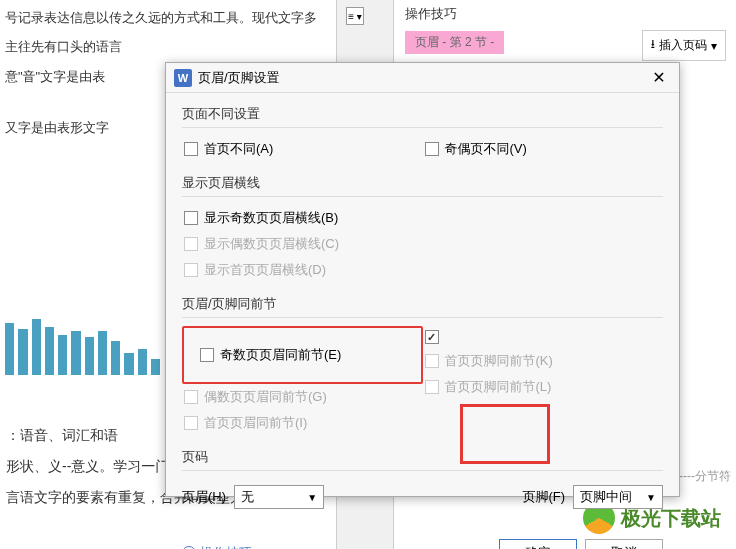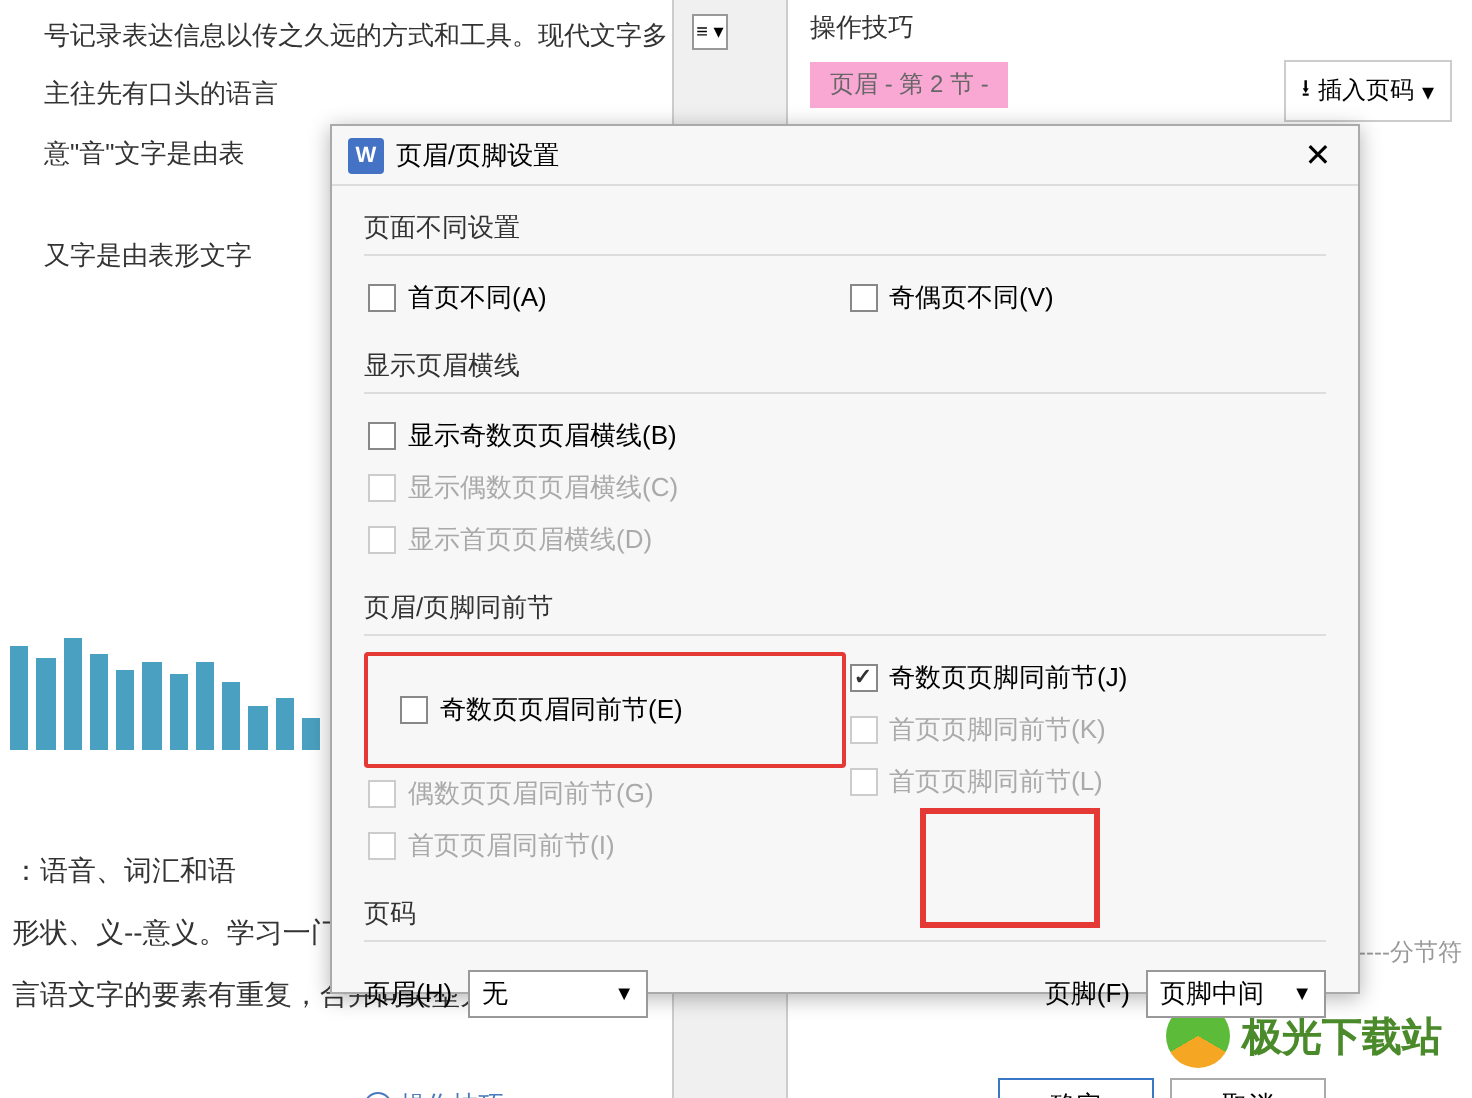--- a/index.html
+++ b/index.html
@@ -1,17 +1,17 @@
 <!DOCTYPE html>
 <html><head>
 <meta charset="utf-8">
 <style>
 * { box-sizing: border-box; margin: 0; padding: 0; }
 body { font-family: "Microsoft YaHei", sans-serif; font-size: 13px; background: #fff; width: 736px; height: 549px; overflow: hidden; position: relative; }
-.bg-doc { position: absolute; top: 0; left: 0; padding: 0 22px; color: #333; line-height: 1.8; width: 380px; }
+.bg-doc { position: absolute; top: 0; left: 0; padding: 0 5px; color: #333; line-height: 1.8; width: 380px; }
 .bg-doc p { margin-top: 6px; }
 .bg-gap { position: absolute; left: 336px; top: 0; width: 58px; height: 549px; background: #f0f0f0; border-left: 1px solid #ccc; border-right: 1px solid #ccc; }
 .page-icon { position: absolute; left: 346px; top: 7px; width: 18px; height: 18px; border: 1px solid #999; background: #fff; display: flex; align-items: center; justify-content: center; font-size: 10px; }
 .bg-right { position: absolute; left: 395px; top: 0; padding: 5px 10px; color: #333; }
 .hdr-tag { display: inline-block; background: #f9a8d4; color: #666; padding: 3px 10px; font-size: 12px; margin-top: 8px; }
 .insert-pn { position: absolute; right: 10px; top: 30px; border: 1px solid #ccc; padding: 4px 8px; font-size: 12px; background: #fff; display: flex; align-items: center; gap: 4px; }
 .chart { position: absolute; left: 5px; top: 295px; width: 155px; height: 80px; display: flex; align-items: flex-end; gap: 4px; }
 .chart div { width: 10px; background: #4aa0c0; }
 .bottom-text { position: absolute; left: 6px; top: 420px; width: 350px; color: #333; line-height: 2.2; font-size: 14px; }
 .logo { position: absolute; right: 15px; bottom: 15px; display: flex; align-items: center; gap: 6px; }
@@ -156,21 +156,20 @@
             <span>偶数页页眉同前节(G)</span>
           </label>
           <label class="chk-item disabled">
             <span class="chk-box"></span>
             <span>首页页眉同前节(I)</span>
           </label>
         </div>
         <div class="col">
           <label class="chk-item">
             <span class="chk-box checked"></span>
-            <span>奇数页页脚同前节(J)</span>
           </label>
           <label class="chk-item disabled">
             <span class="chk-box"></span>
             <span>首页页脚同前节(K)</span>
           </label>
           <label class="chk-item disabled">
             <span class="chk-box"></span>
             <span>首页页脚同前节(L)</span>
           </label>
         </div>

